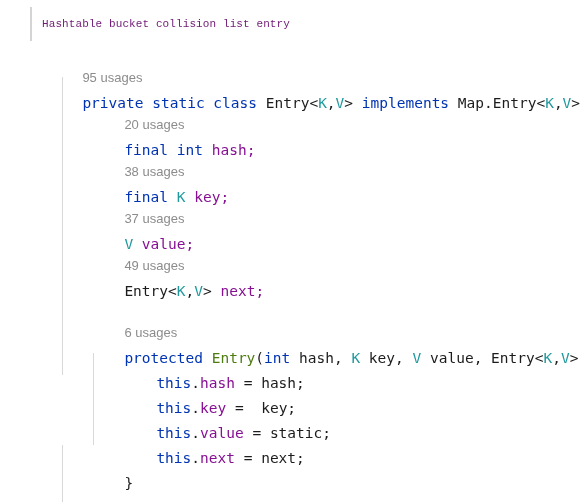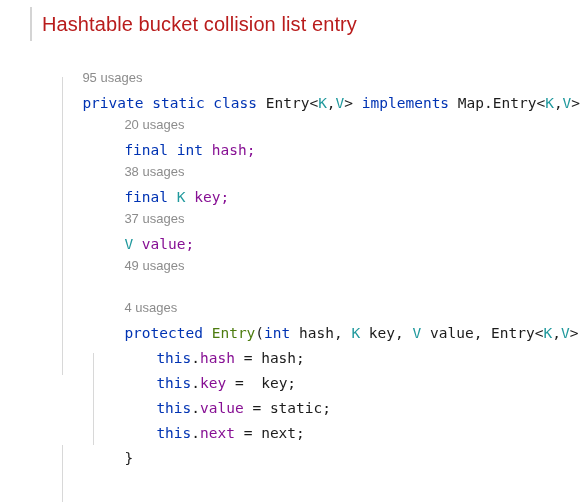--- a/index.html
+++ b/index.html
@@ -35,23 +35,23 @@
   }
   .header-bar {
     width: 2px;
     height: 34px;
     background: #d4d4d4;
     margin-left: 30px;
     flex: 0 0 auto;
   }
   .header-text {
     margin-left: 10px;
-    font-family: Liberation Sans, sans-serif;
-    font-size: 20px;
-    color: #b91c1c;
+    font-family: Liberation Mono, monospace;
+    font-size: 11px;
+    color: #701a75;
     white-space: pre;
     letter-spacing: 0.1px;
   }
 
   
   .code {
     position: absolute;
     left: 0;
     top: 44px;
     width: 504px;
@@ -157,25 +157,28 @@
     </div>
 
     <div class="line" style="padding-left:72px;">
       <span class="typ">V</span><span class="pln"> </span><span class="fld">value</span><span class="fld">;</span>
     </div>
 
     <div class="line usage" style="padding-left:72px;">
       <span class="hint">49 usages</span>
     </div>
 
+    <div class="line" style="padding-left:72px;">
+      <span class="pln">Entry&lt;</span><span class="typ">K</span><span class="pln">,</span><span class="typ">V</span><span class="pln">&gt; </span><span class="fld">next</span><span class="fld">;</span>
+    </div>
 
     <div class="line blank"></div>
 
     <div class="line usage" style="padding-left:72px;">
-      <span class="hint">4 usages</span>
+      <span class="hint">6 usages</span>
     </div>
 
     <div class="line" style="padding-left:72px;">
       <span class="kw">protected </span><span class="mth">Entry</span><span class="pln">(</span><span class="kw">int</span><span class="pln"> hash, </span><span class="typ">K</span><span class="pln"> key, </span><span class="typ">V</span><span class="pln"> value, </span><span class="pln">Entry&lt;</span><span class="typ">K</span><span class="pln">,</span><span class="typ">V</span><span class="pln">&gt; </span>
     </div>
 
     <div class="line" style="padding-left:104px;">
       <span class="kw">this</span><span class="pln">.</span><span class="fld">hash</span><span class="pln"> = hash;</span>
     </div>
 

